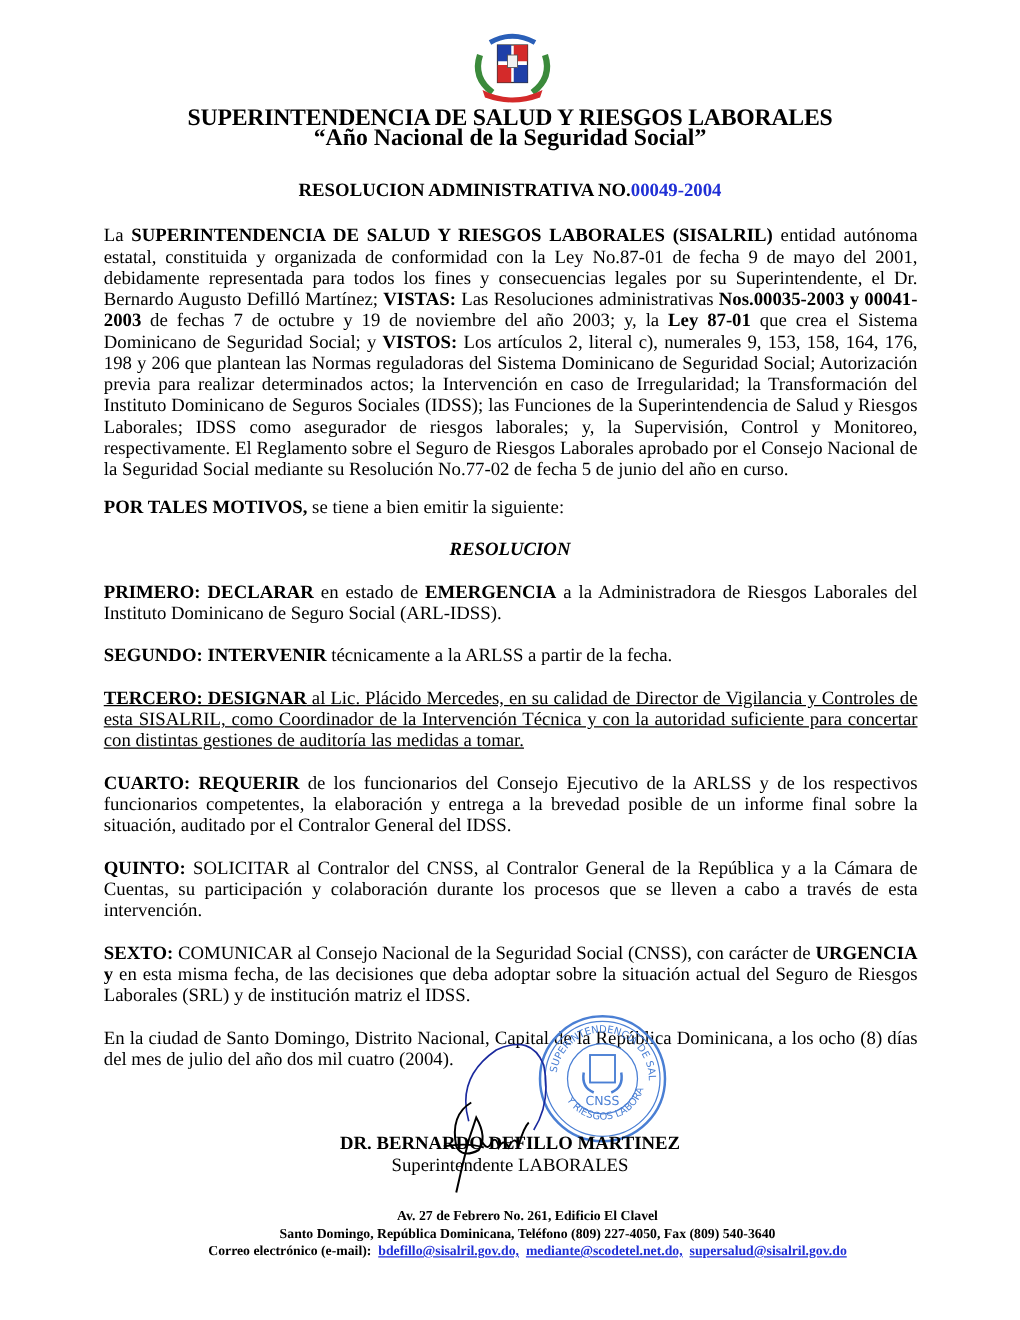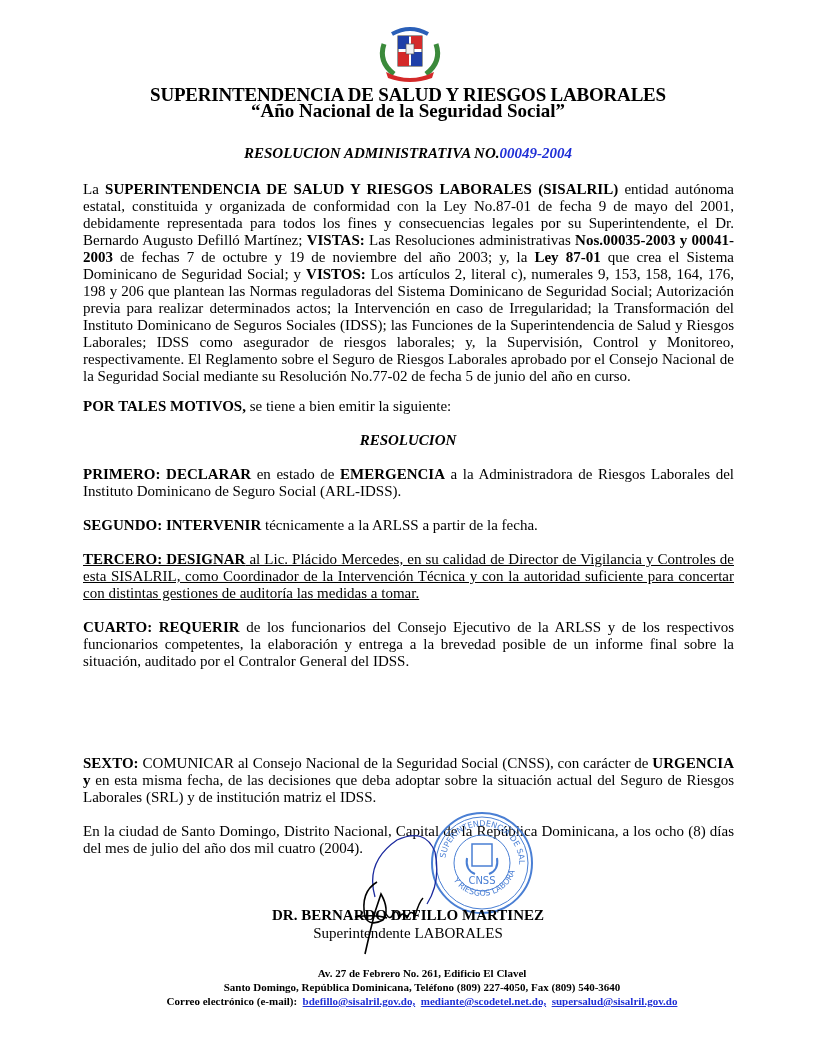--- a/index.html
+++ b/index.html
@@ -3,21 +3,21 @@
 <meta charset="utf-8">
 <style>
   html, body { margin:0; padding:0; background:#ffffff; }
   body { width:816px; height:1056px; position:relative; overflow:hidden;
          font-family:"Liberation Serif", "DejaVu Serif", serif; color:#000; }
   .page { position:absolute; left:0; top:0; width:816px; height:1015px; }
   .crest { position:absolute; left:370px; top:22px; width:80px; height:62px; }
   .org { position:absolute; left:0; width:816px; text-align:center; font-weight:bold; }
   .org-name { top:84px; font-size:19px; letter-spacing:-0.2px; }
   .motto { top:100px; font-size:19px; }
-  .res-title { top:145px; font-size:15px;font-style:italic; }
+  .res-title { top:145px; font-size:15px; }
   .res-title .num { color:#1f2fd6; }
   .body-text { position:absolute; left:83px; width:651px; font-size:15px; line-height:17px; text-align:justify; }
   .para { margin:0; }
   .p-intro { top:181px; }
   .p-motivos { top:398px; }
   .p-heading { position:absolute; left:0; width:816px; top:432px; text-align:center; font-size:15px; font-weight:bold; font-style:italic; }
   .p1 { top:466px; }
   .p2 { top:517px; }
   .p3 { top:551px;text-decoration:underline; }
   .p4 { top:619px; }
@@ -76,20 +76,23 @@
   </div>
 
   <div class="body-text p3">
     <p class="para"><b>TERCERO: DESIGNAR</b><span> al Lic. Plácido Mercedes, en su calidad de Director de Vigilancia y Controles de esta SISALRIL, como Coordinador de la Intervención Técnica y con la autoridad suficiente para concertar con distintas gestiones de auditoría las medidas a tomar.</span></p>
   </div>
 
   <div class="body-text p4">
     <p class="para"><b>CUARTO: REQUERIR</b><span> de los funcionarios del Consejo Ejecutivo de la ARLSS y de los respectivos funcionarios competentes, la elaboración y entrega a la brevedad posible de un informe final sobre la situación, auditado por el Contralor General del IDSS.</span></p>
   </div>
 
+  <div class="body-text p5">
+    <p class="para"><b>QUINTO:</b><span> SOLICITAR al Contralor del CNSS, al Contralor General de la República y a la Cámara de Cuentas, su participación y colaboración durante los procesos que se lleven a cabo a través de esta intervención.</span></p>
+  </div>
 
   <div class="body-text p6">
     <p class="para"><b>SEXTO:</b><span> COMUNICAR al Consejo Nacional de la Seguridad Social (CNSS), con carácter de </span><b>URGENCIA y</b><span> en esta misma fecha, de las decisiones que deba adoptar sobre la situación actual del Seguro de Riesgos Laborales (SRL) y de institución matriz el IDSS.</span></p>
   </div>
 
   <div class="body-text p-closing">
     <p class="para">En la ciudad de Santo Domingo, Distrito Nacional, Capital de la República Dominicana, a los ocho (8) días del mes de julio del año dos mil cuatro (2004).</p>
   </div>
 
   <svg class="seal" viewBox="0 0 110 110">

